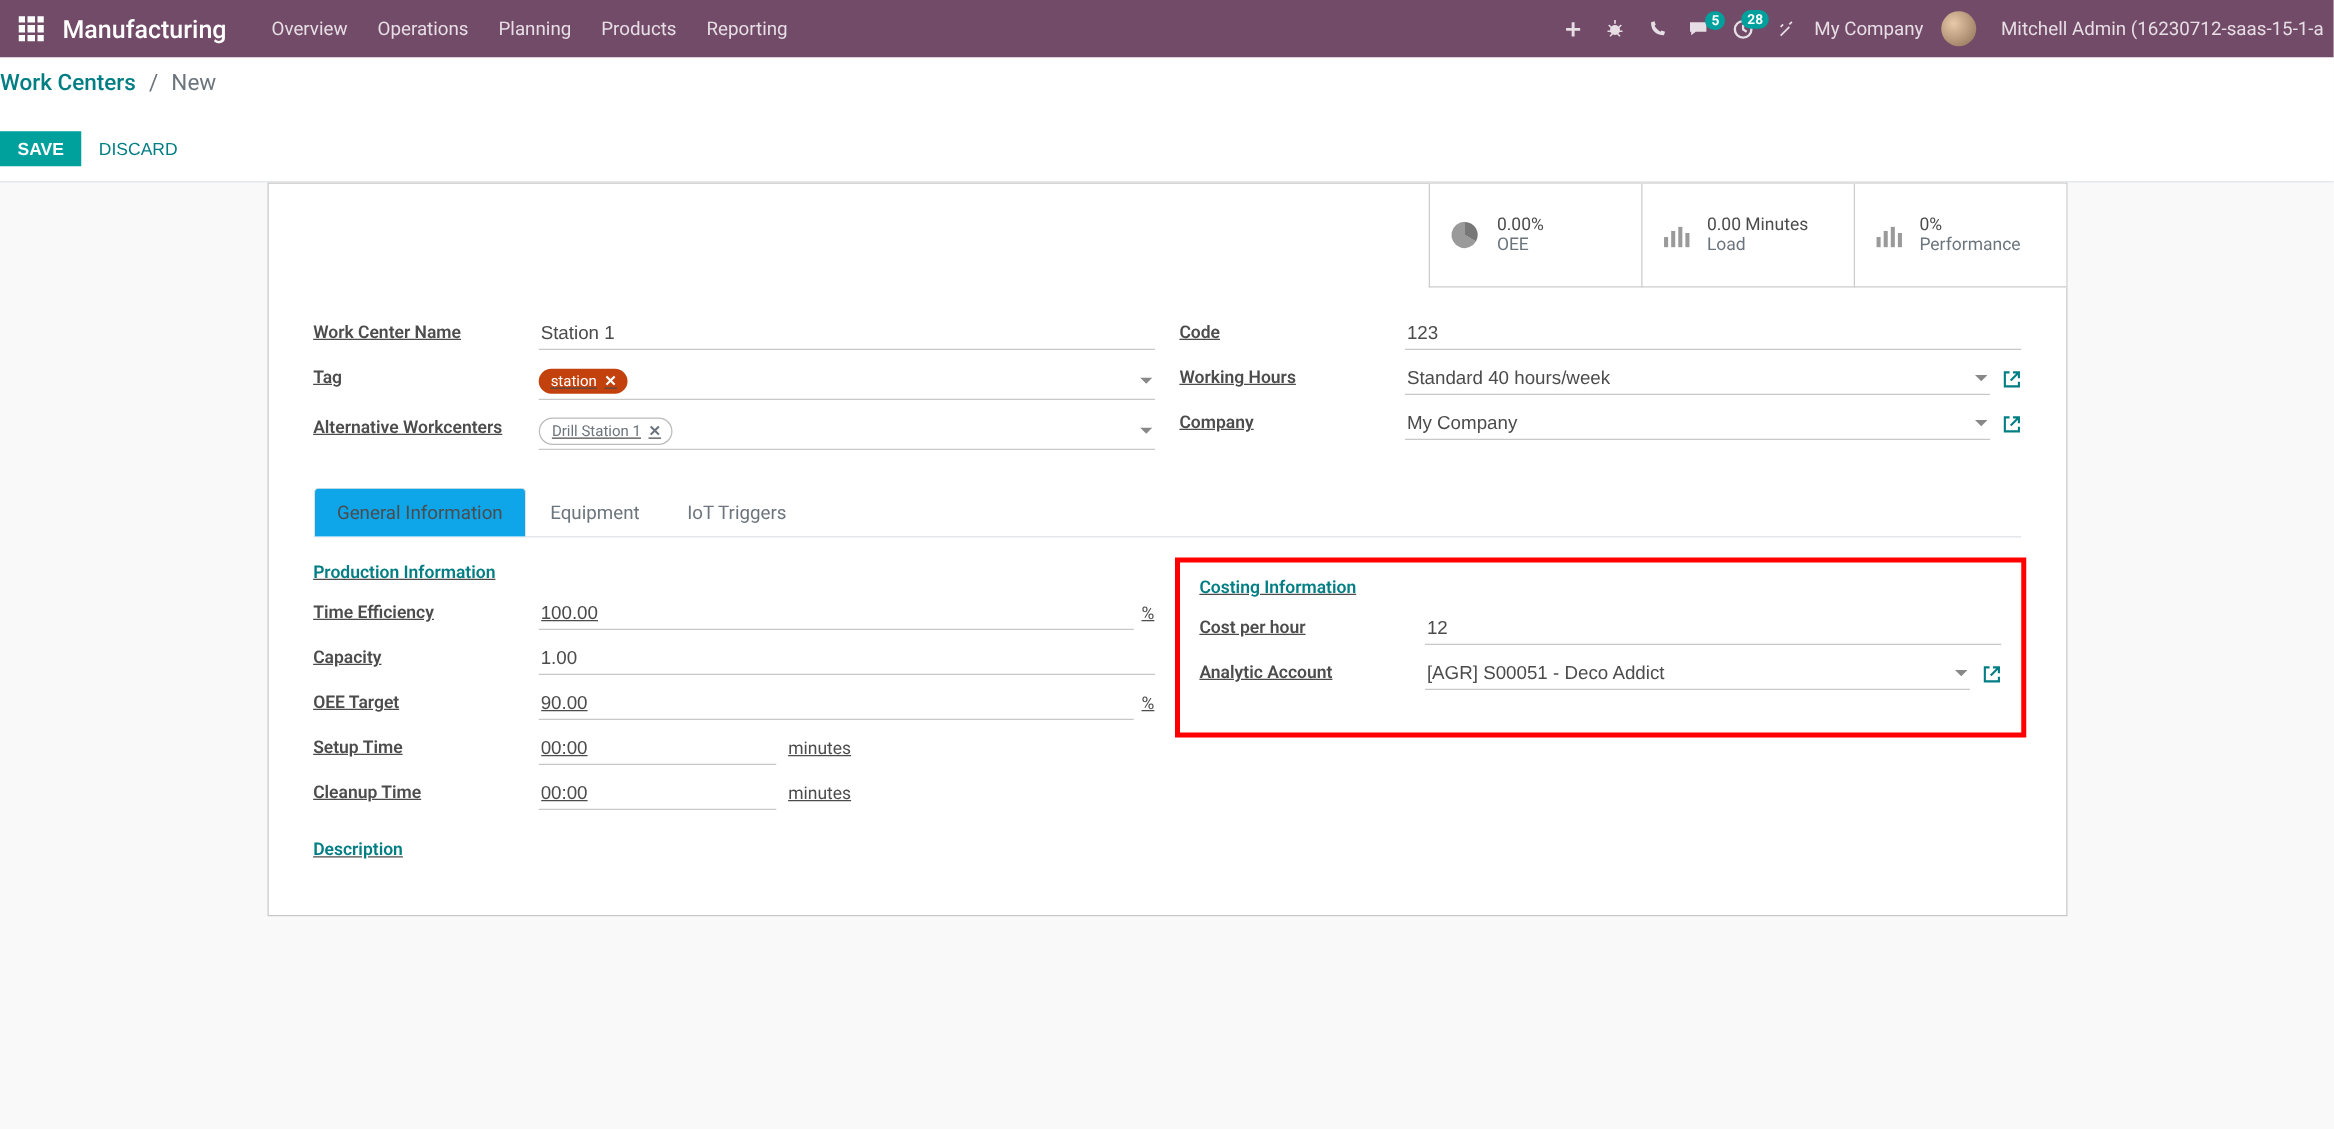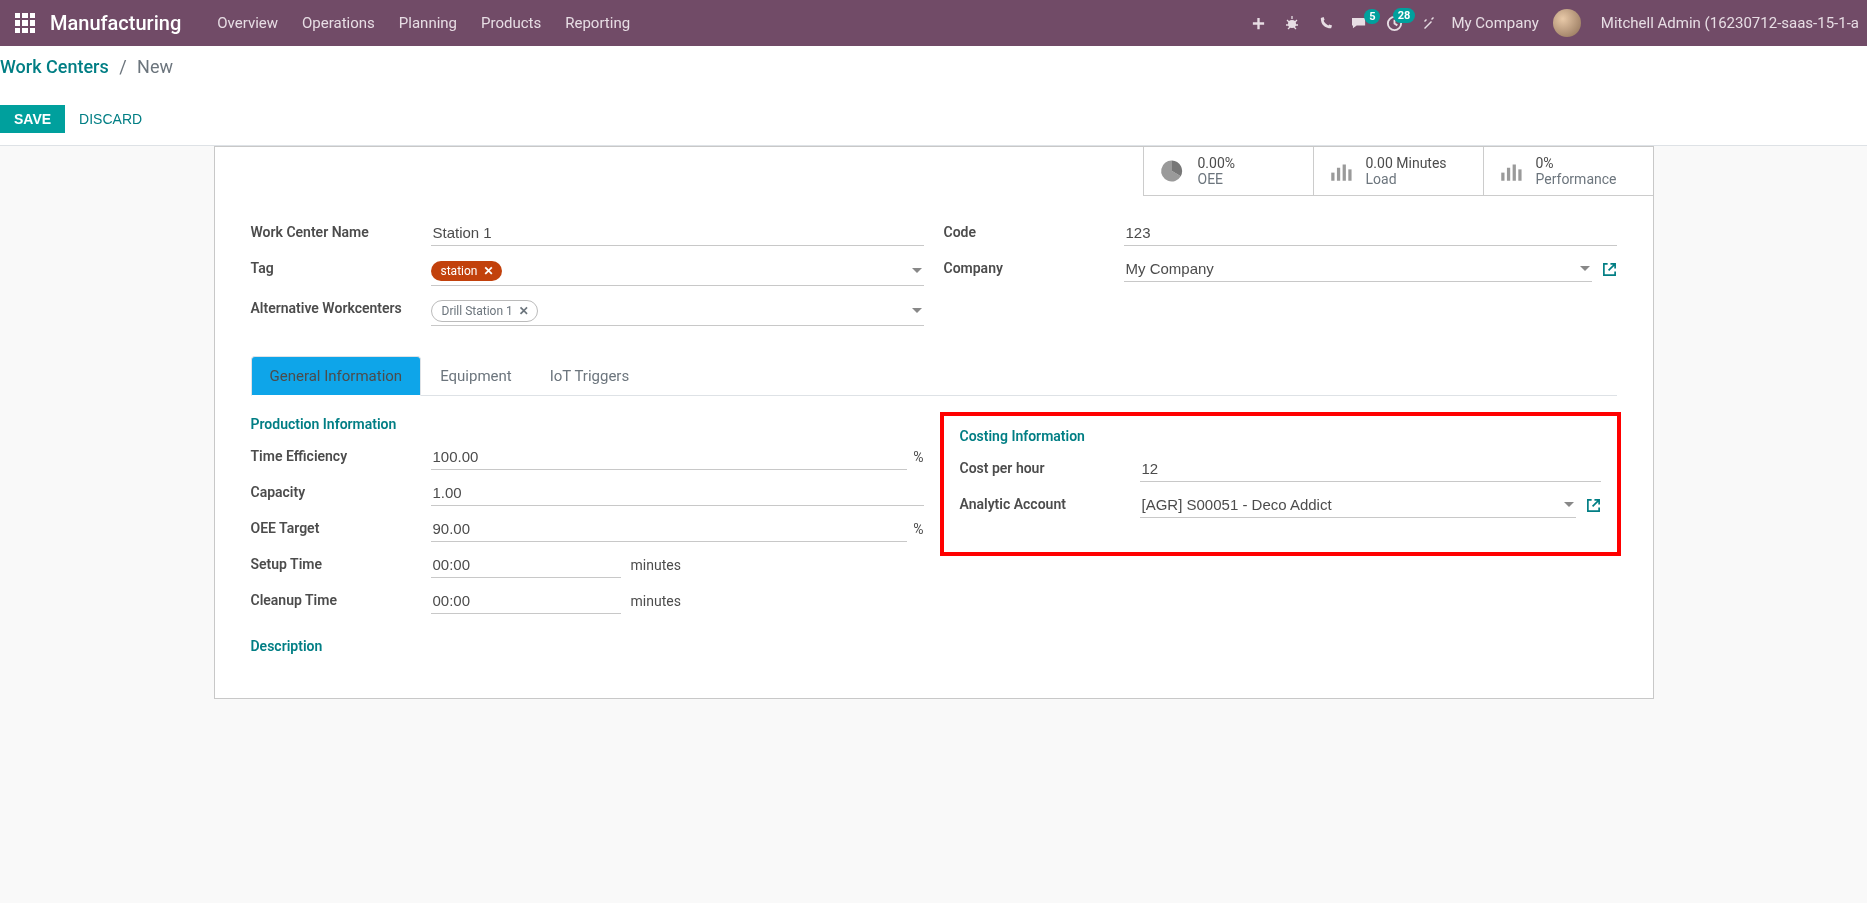--- a/index.html
+++ b/index.html
@@ -27,28 +27,28 @@
   .breadcrumb .sep { color: #6c757d; margin: 0 6px; }
   .breadcrumb .leaf { color: #6c757d; }
   .ctrl-btns { margin-top: 28px; display: flex; gap: 14px; }
   .btn-save { background: #00a09d; color: #fff; border: none; padding: 6px 14px; font-size: 14px; font-weight: 600; cursor: pointer; text-transform: uppercase; }
   .btn-discard { background: none; border: none; color: #017e84; font-size: 14px; cursor: pointer; text-transform: uppercase; font-weight: 500; }
 
   
   .sheet-wrap { padding: 0 16px 24px 16px; }
   .sheet { background: #fff; border: 1px solid #c8c8c8; max-width: 1440px; margin: 0 auto; }
   .stat-bar { display: flex; justify-content: flex-end; }
-  .stat-btn { border: 1px solid #ccc; border-top: none; border-right: none; padding: 8px 14px; min-width: 170px; display: flex; align-items: center; gap: 12px; color: #6c757d; background: #fff; cursor: pointer; }
+  .stat-btn { border: 1px solid #ccc; border-top: none; border-right: none; padding: 25px 14px; min-width: 170px; display: flex; align-items: center; gap: 12px; color: #6c757d; background: #fff; cursor: pointer; }
   .stat-btn:last-child { border-right: none; }
   .stat-icon { color: #6c757d; }
   .stat-text .val { color: #4c4c4c; font-size: 14px; }
   .stat-text .lbl { color: #6c757d; font-size: 14px; }
 
   .form-body { padding: 24px 36px; }
-  .group-row { display: flex; gap: 20px; }
+  .group-row { display: flex; gap: 20px; text-decoration: underline; }
   .group { flex: 1; }
   .field { display: flex; align-items: flex-start; margin-bottom: 10px; }
   .field .label { width: 180px; font-weight: 600; color: #4c4c4c; font-size: 14px; padding-top: 4px; flex-shrink: 0; }
   .field .widget { flex: 1; position: relative; }
   .underline-input { width: 100%; border: none; border-bottom: 1px solid #c8c8c8; padding: 4px 2px; font-size: 15px; color: #4c4c4c; background: transparent; outline: none; }
   .m2m { min-height: 30px; border-bottom: 1px solid #c8c8c8; display: flex; align-items: center; gap: 4px; flex-wrap: wrap; position: relative; padding-right: 18px; }
   .tag-pill { background: #c2410c; color: #fff; font-size: 12px; border-radius: 11px; padding: 3px 8px 3px 10px; display: inline-flex; align-items: center; gap: 6px; }
   .tag-pill.outline { background: #fff; color: #6c757d; border: 1px solid #bbb; }
   .tag-x { cursor: pointer; font-weight: 700; }
   .dd-caret { position: absolute; right: 2px; top: 50%; transform: translateY(-50%); pointer-events: none; }
@@ -235,20 +235,38 @@
                   </span>
               </div>
             </div>
           </div>
         </div>
 
         <div class="group">
           <div class="field">
             <div class="label">Code</div>
             <div class="widget"><input class="underline-input" value="123" style=""></div>
+          </div>
+          <div class="field">
+            <div class="label">Working Hours</div>
+            <div class="widget widget-line">
+              <div style="flex:1; position:relative">
+                <input class="underline-input" value="Standard 40 hours/week" style="">
+                <span class="dd-caret">
+                    <svg width="10" height="6" viewBox="0 0 10 6">
+                      <path d="M0 0l5 5 5-5z" fill="#888"></path>
+                    </svg>
+                  </span>
+              </div>
+              <span class="ext-link">
+                <svg width="15" height="15" viewBox="0 0 16 16" fill="none" stroke="#017e84" stroke-width="1.8">
+                    <path d="M6 2H2v12h12v-4M9 2h5v5M14 2L7 9"></path>
+                  </svg>
+              </span>
+            </div>
           </div>
           <div class="field">
             <div class="label">Company</div>
             <div class="widget widget-line">
               <div style="flex:1; position:relative">
                 <input class="underline-input" value="My Company" style="">
                 <span class="dd-caret">
                     <svg width="10" height="6" viewBox="0 0 10 6">
                       <path d="M0 0l5 5 5-5z" fill="#888"></path>
                     </svg>

